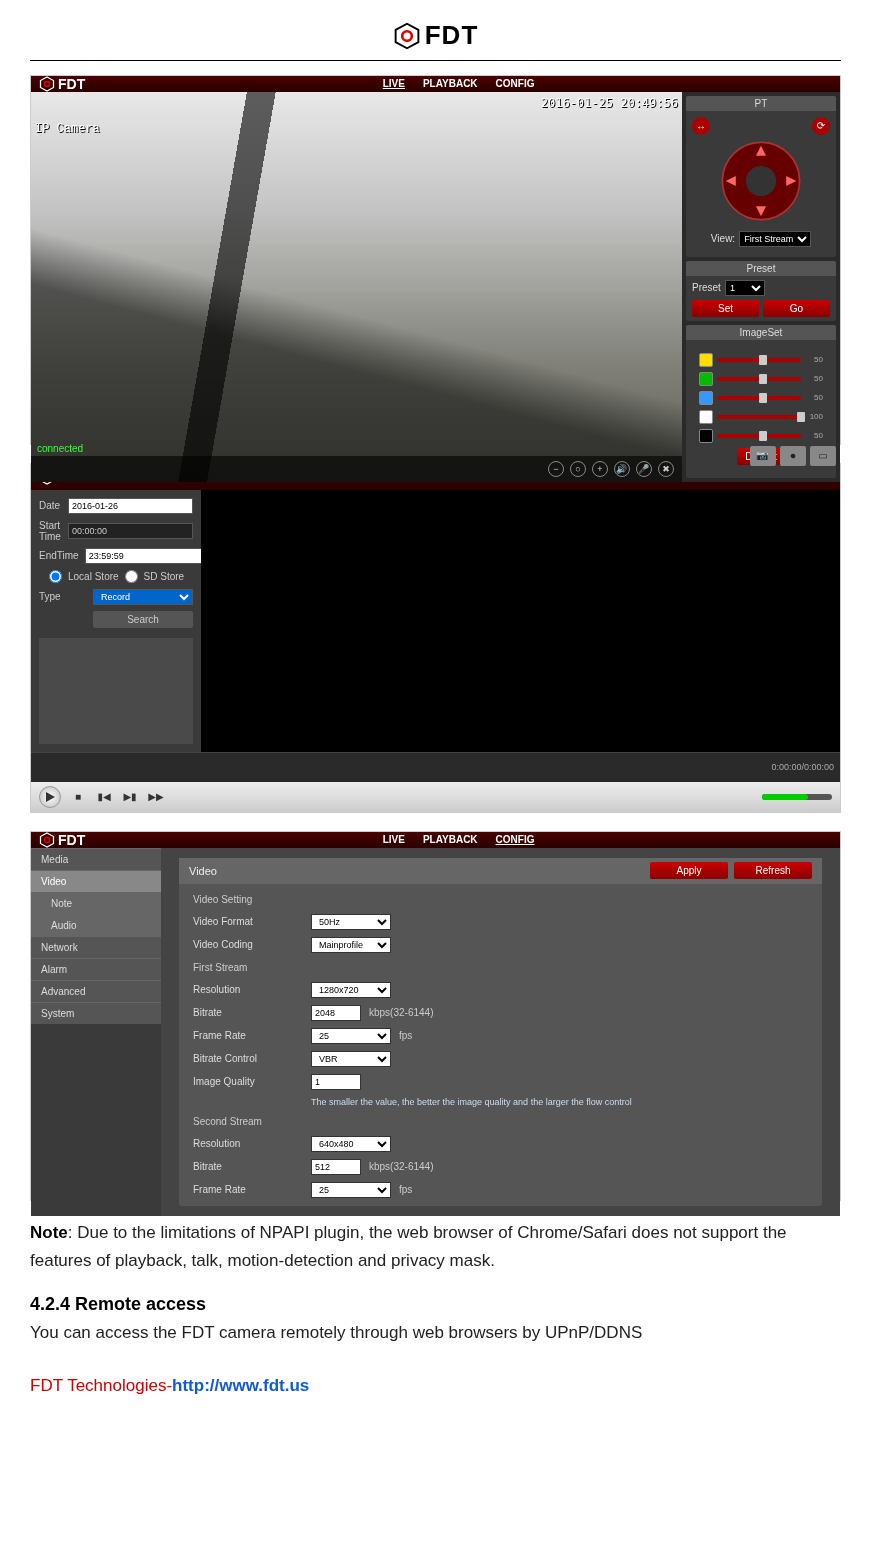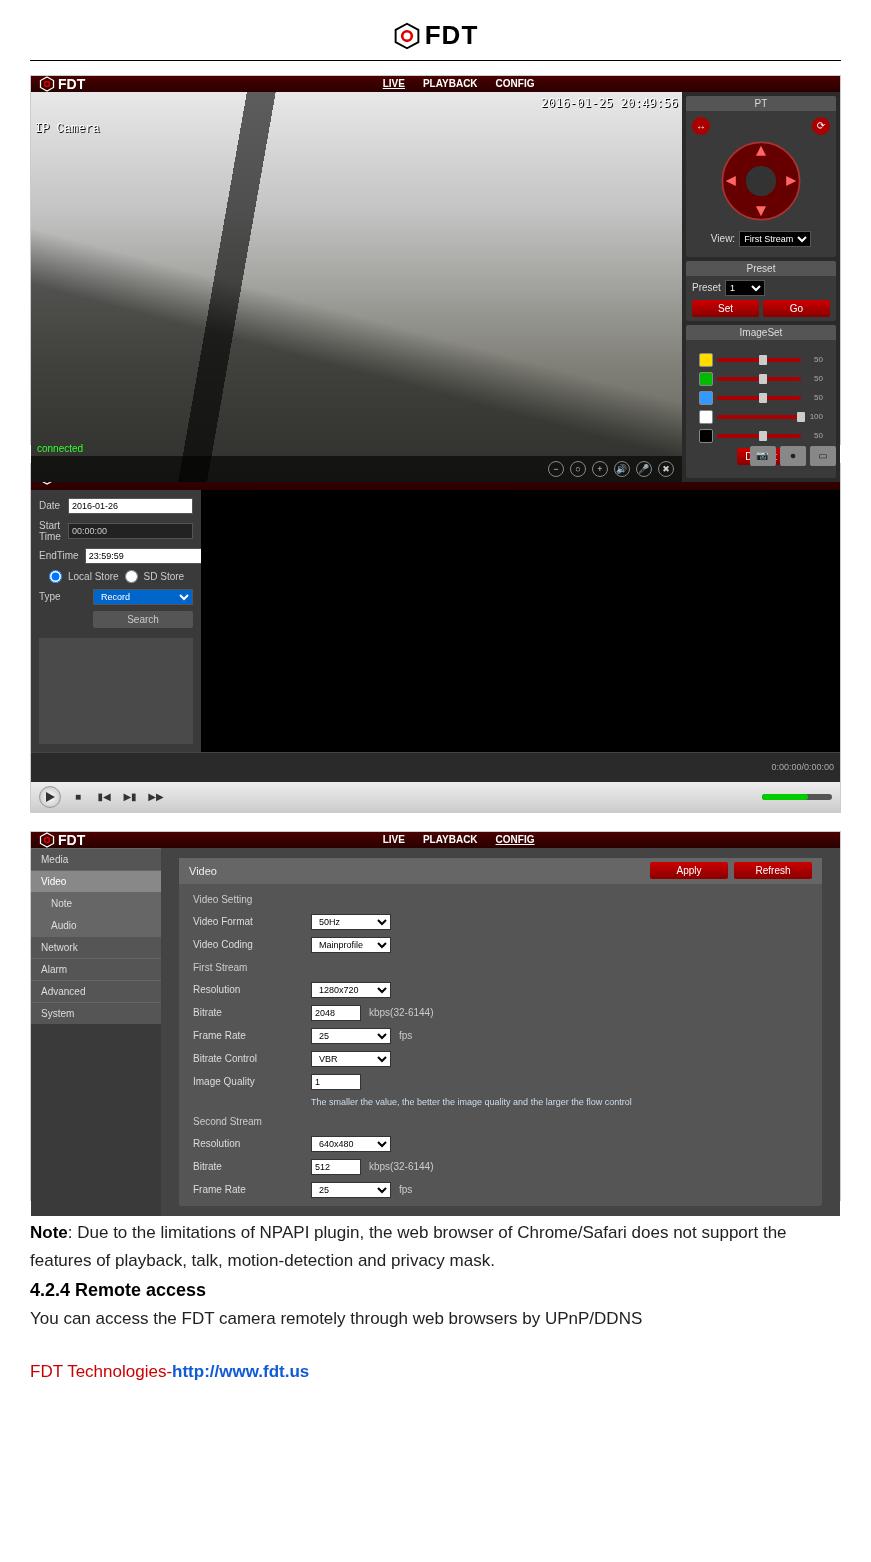--- a/index.html
+++ b/index.html
@@ -91,21 +91,21 @@
   .cfg-row label { width:110px; color:#ddd; }
   .cfg-row select,.cfg-row input { background:#fff; color:#000; border:1px solid #333; font-size:9px; height:16px; padding:0 3px; }
   .cfg-row select { width:80px; }
   .cfg-row input { width:50px; }
   .cfg-row .suffix { color:#ccc; }
   .cfg-note { color:#cde; font-size:9px; padding-left:118px; }
 
   
   .doc-text { font-size: 17px; color:#222; line-height:1.7; }
   .doc-text .note-label { font-weight:bold; color:#000; }
-  .doc-h { font-size:18px; font-weight:bold; margin-top:4px; margin-bottom:4px; }
+  .doc-h { font-size:18px; font-weight:bold; margin-top:18px; margin-bottom:4px; }
   .footer { margin-top:28px; font-size:17px; }
   .footer .brand { color:#c00; }
   .footer .url { color:#115bd4; font-weight:bold; }
 </style>
 </head>
 <body>
 
 <div class="page">
 
   <div class="page-header">

